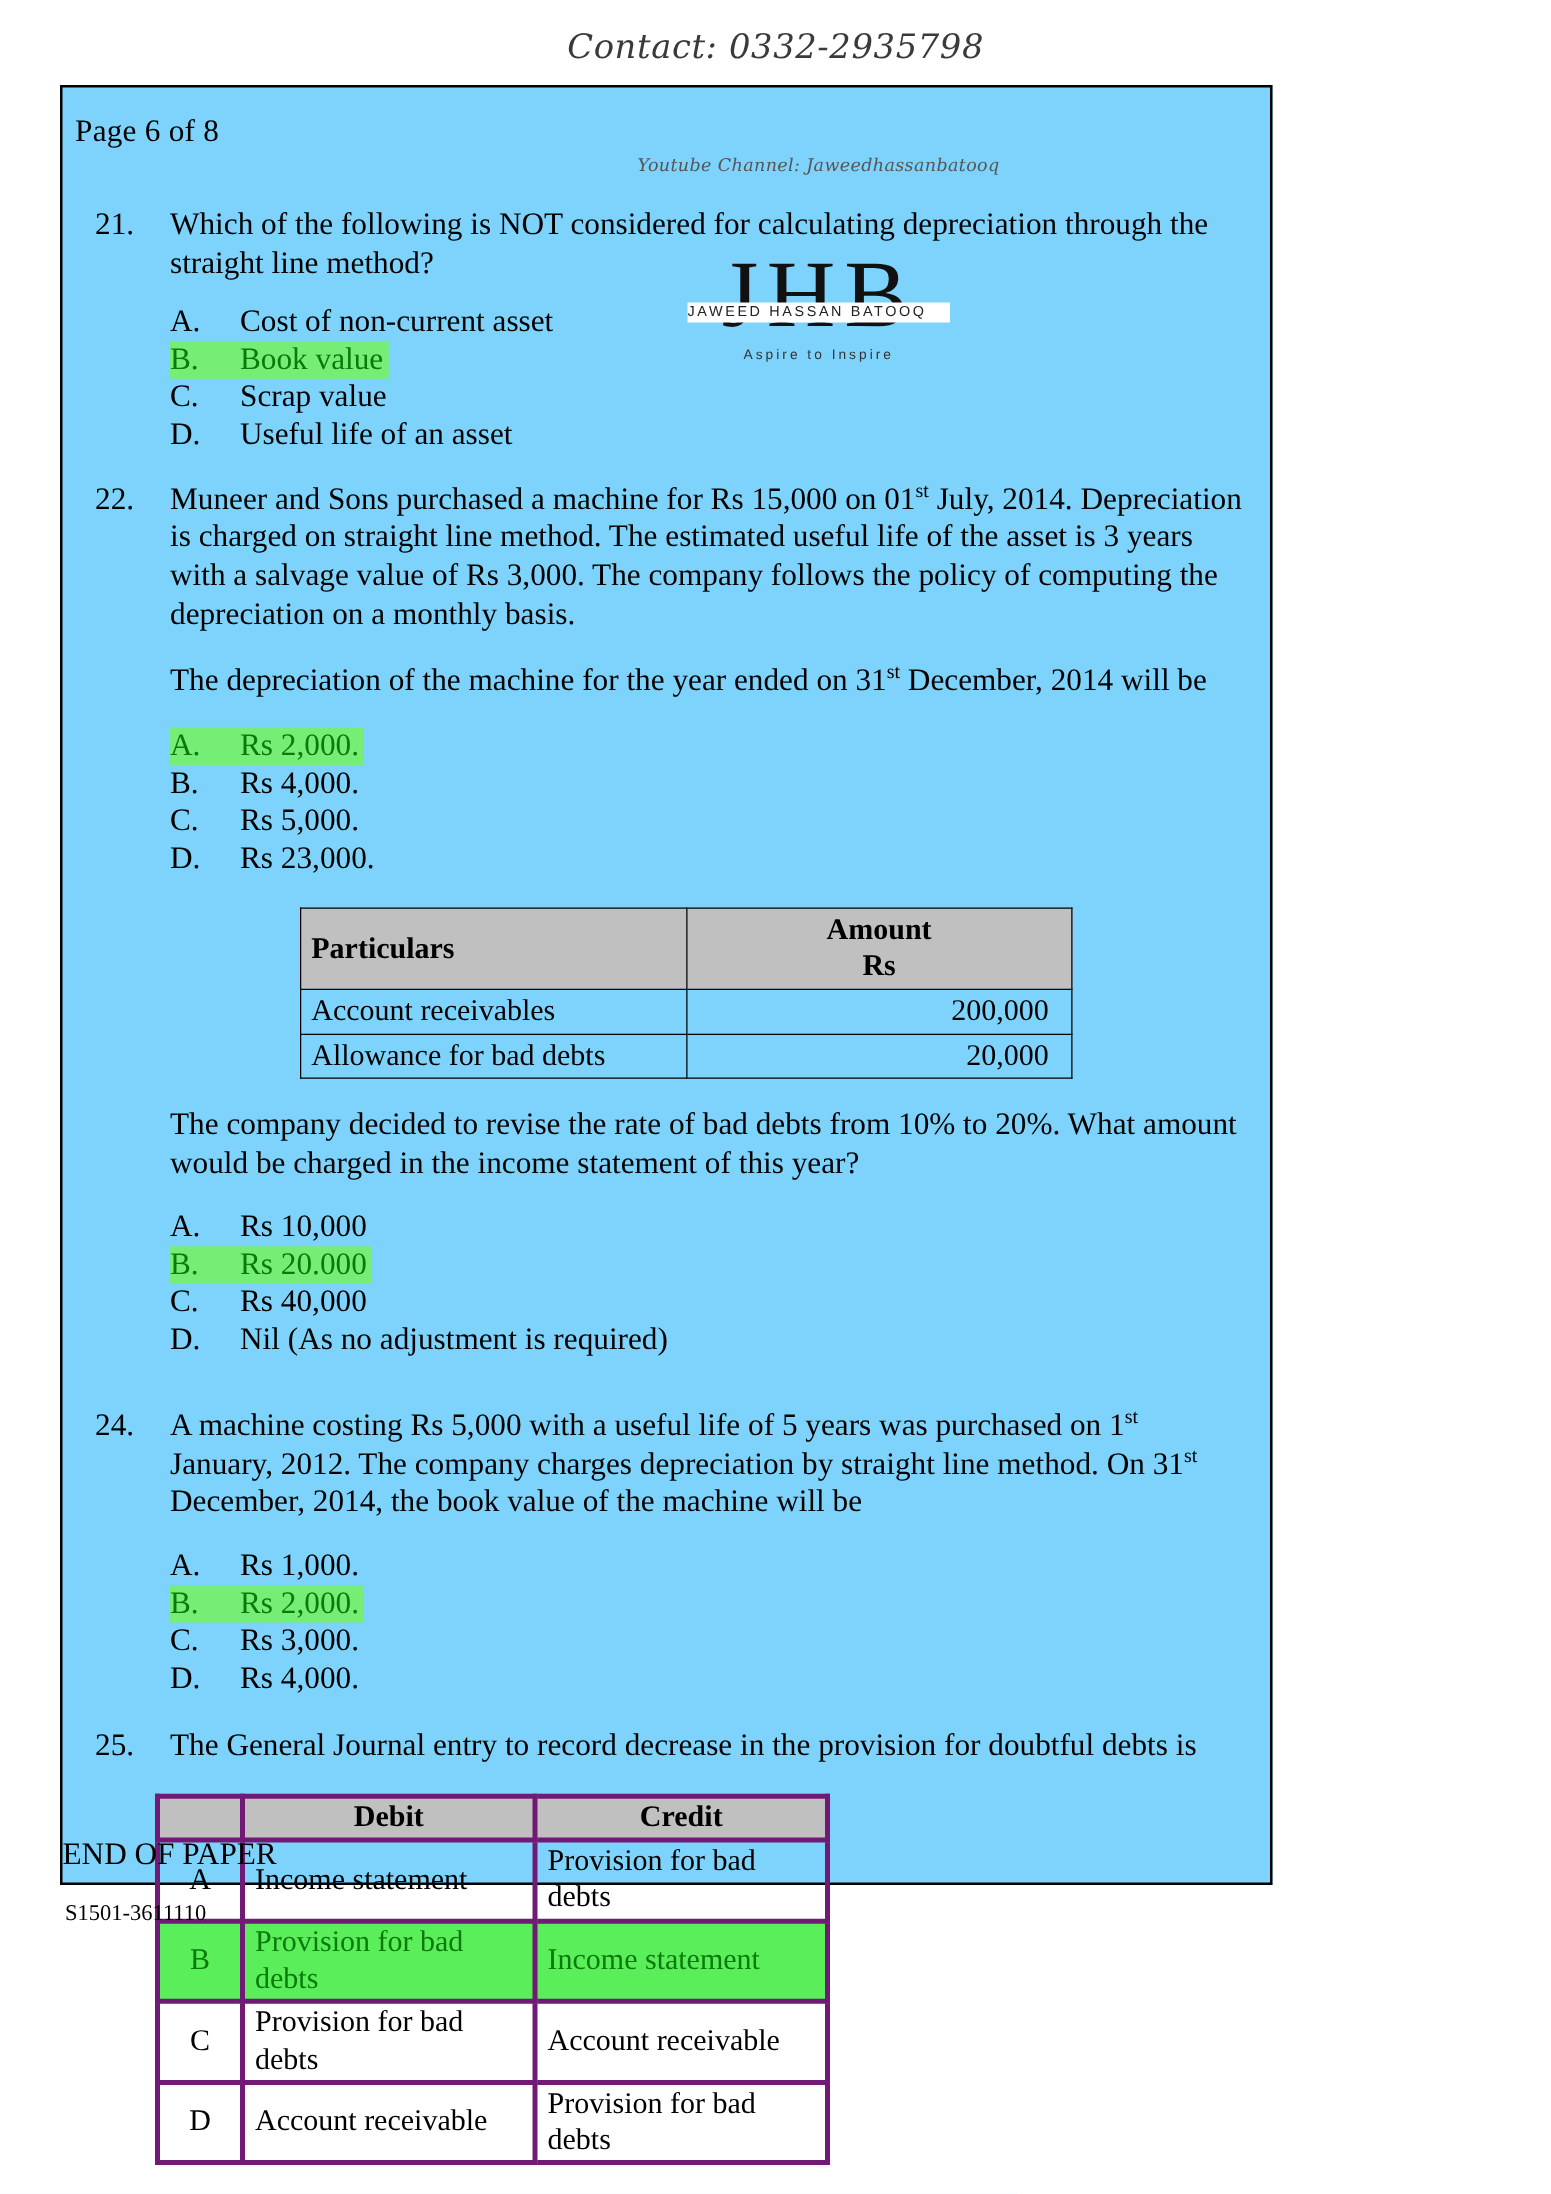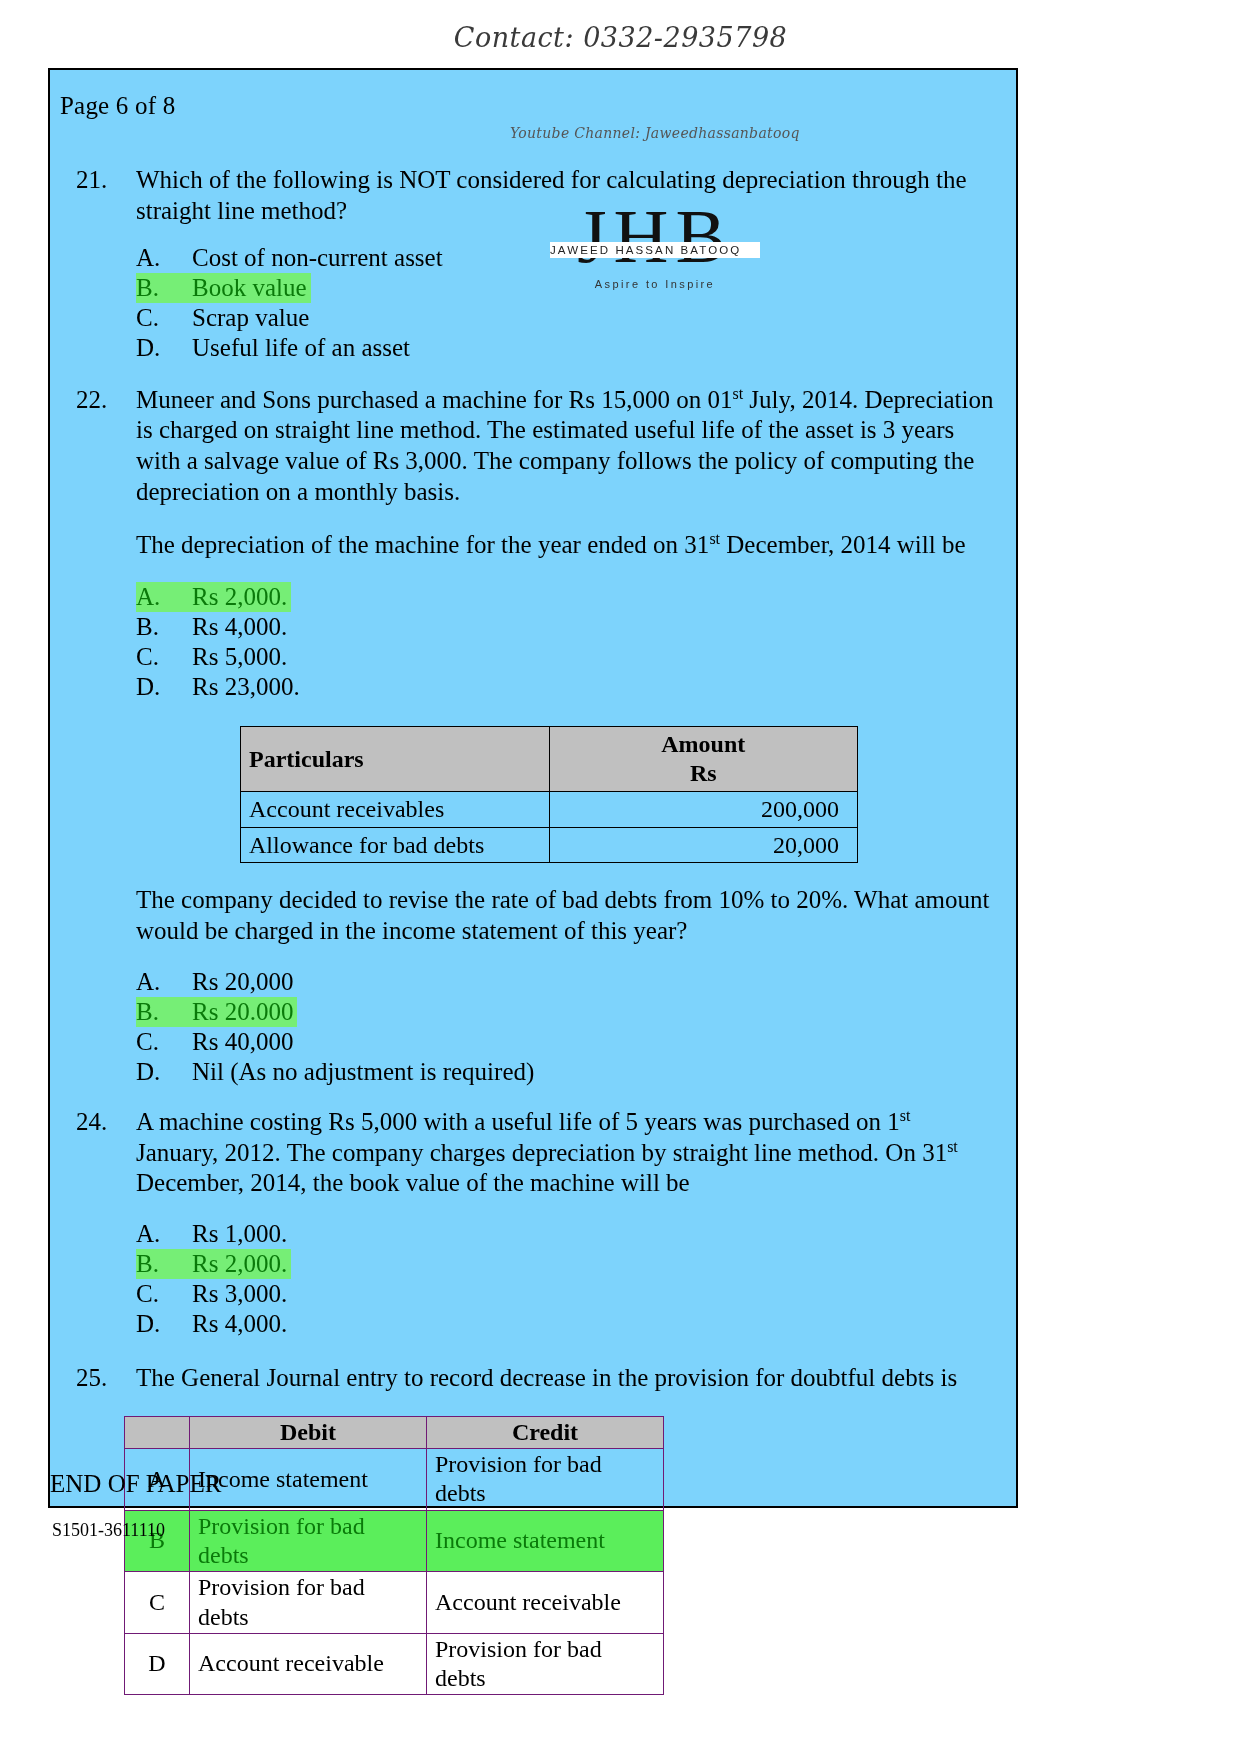--- a/index.html
+++ b/index.html
@@ -172,21 +172,21 @@
     margin-left: 48px;
     margin-top: 22px;
     width: 540px;
   }
   table.jtbl {
     border-collapse: collapse;
     width: 100%;
     font-size: 24px;
   }
   table.jtbl td, table.jtbl th {
-    border: 1px solid #701a75;
+    border: 4px solid #701a75;
     padding: 1px 8px;
     line-height: 1.22;
   }
   table.jtbl thead th {
     background: #c0c0c0;
     font-weight: bold;
     text-align: center;
   }
   .jcol-letter { width: 48px; text-align: center; }
   tr.hl-row td {
@@ -344,38 +344,38 @@
               </tr>
             </tbody>
           </table>
         </div>
 
         <div class="q-sub">The company decided to revise the rate of bad debts from 10% to 20%. What amount would be charged in the income statement of this year?</div>
 
         <div class="options" style="margin-top:20px;">
           <div class="opt">
             <span class="letter">A.</span>
-            <span class="otext">Rs 20,000</span>
+            <span class="otext">Rs 10,000</span>
           </div>
           <div class="opt highlight">
             <span class="letter">B.</span>
             <span class="otext">Rs 20.000</span>
           </div>
           <div class="opt">
             <span class="letter">C.</span>
             <span class="otext">Rs 40,000</span>
           </div>
           <div class="opt">
             <span class="letter">D.</span>
             <span class="otext">Nil (As no adjustment is required)</span>
           </div>
         </div>
       </div>
 
-      <div class="q-block" style="margin-top:20px;">
+      <div class="q-block" style="margin-top:39px;">
         <div class="q-row">
           <div class="q-num">24.</div>
           <div class="q-text"><span>A machine costing Rs 5,000 with a useful life of 5 years was purchased on 1</span><sup>st</sup><span> January, 2012. The company charges depreciation by straight line method. On 31</span><sup>st</sup><span> December, 2014, the book value of the machine will be</span></div>
         </div>
         <div class="options" style="margin-top:20px;">
           <div class="opt">
             <span class="letter">A.</span>
             <span class="otext">Rs 1,000.</span>
           </div>
           <div class="opt highlight">

